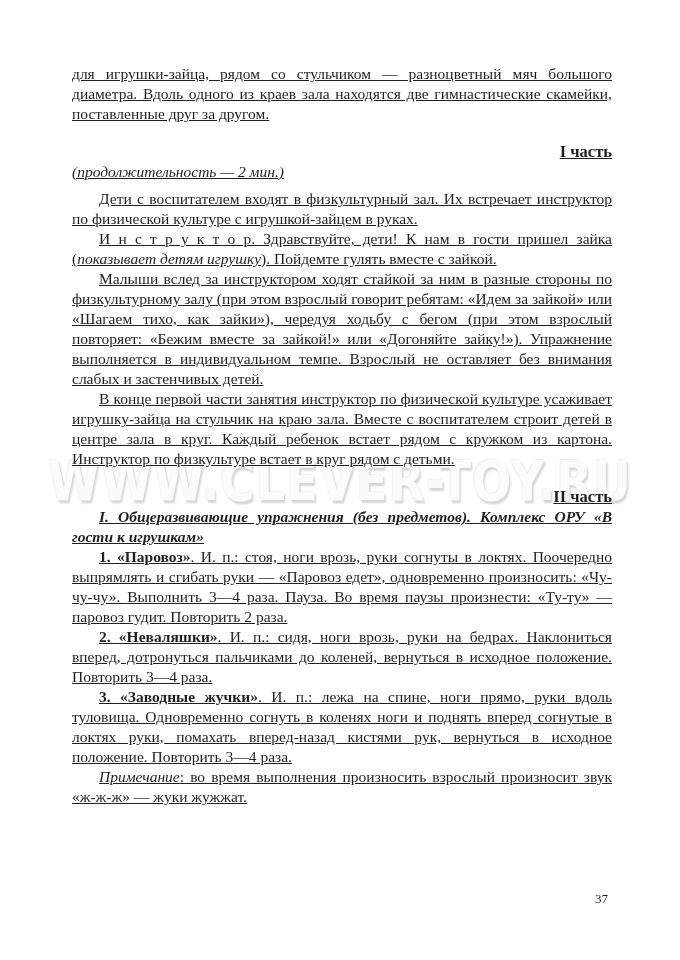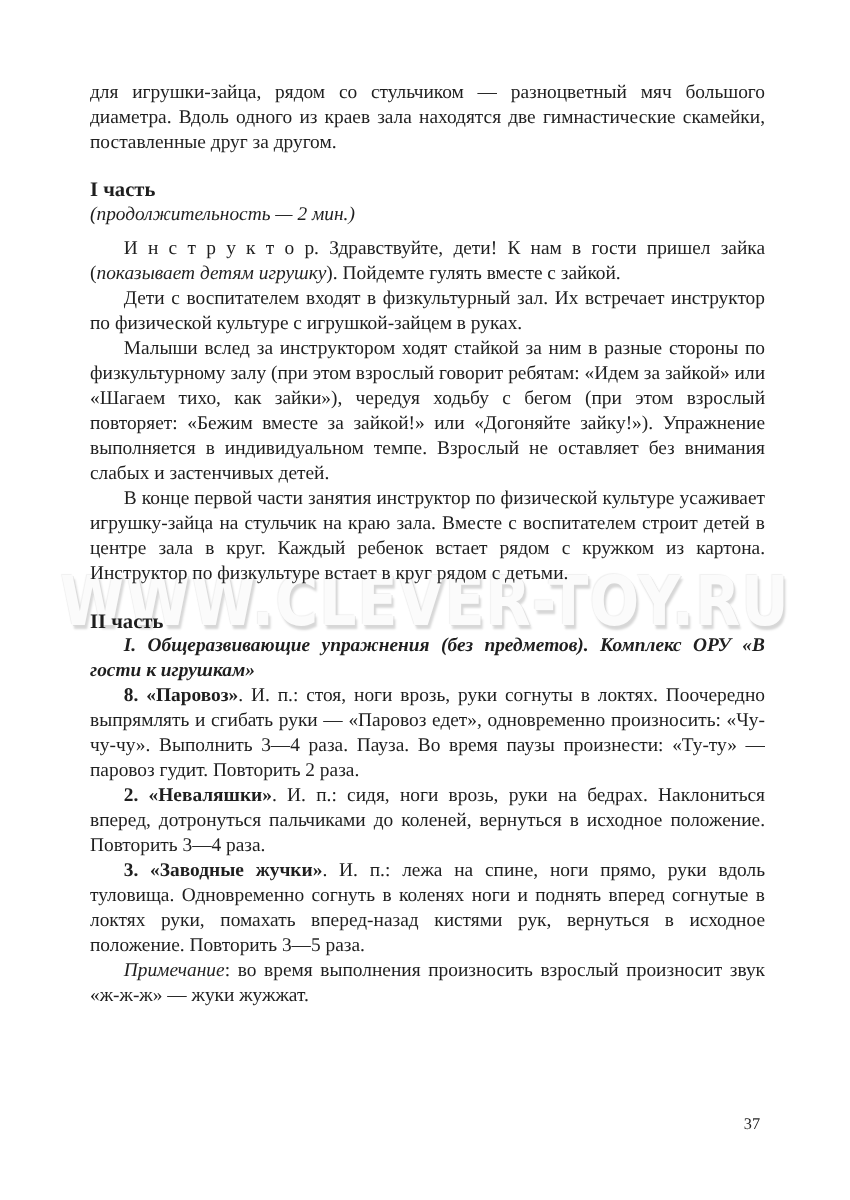--- a/index.html
+++ b/index.html
@@ -38,34 +38,35 @@
       -1px -1px 1px #f0f0f0,
       1px 1px 0 #e9e9e9;
     user-select: none;
   }
   .content {
     position: absolute;
     left: 72px;
     top: 64px;
     width: 540px;
     z-index: 1;
+    text-decoration: underline;
   }
   p.body {
     margin: 0;
     font-size: 15.5px;
     line-height: 20px;
     text-align: justify;
     text-indent: 27px;
   }
   p.body.no-indent { text-indent: 0; }
   .b { font-weight: bold; margin-top: 36px; }
   .i { font-style: italic; }
   h2.part-title {
     margin: 18px 0 0 0;
-    text-align: left;
+    text-align: right;
     font-size: 16.5px;
     font-weight: bold;
     line-height: 20px;
   }
   h2.part-title.part2 { }
   .part-duration {
     font-style: italic;
     font-size: 15.5px;
     line-height: 20px;
     margin: 0 0 7px 0;
@@ -89,33 +90,33 @@
   <div class="content">
 
     <div>
         <p class="body no-indent"><span>для игрушки-зайца, рядом со стульчиком — разноцветный мяч большого диаметра. Вдоль одного из краев зала находятся две гимнастические скамейки, поставленные друг за другом.</span></p>
       </div>
 
     <h2 class="part-title">I часть</h2>
     <div class="part-duration">(продолжительность — 2 мин.)</div>
 
     <div>
+        <p class="body"><span>Дети с воспитателем входят в физкультурный зал. Их встречает инструктор по физической культуре с игрушкой-зайцем в руках.</span></p>
         <p class="body"><span>И н с т р у к т о р. Здравствуйте, дети! К нам в гости пришел зайка (</span><span class="i">показывает детям игрушку</span><span>). Пойдемте гулять вместе с зайкой.</span></p>
-        <p class="body"><span>Дети с воспитателем входят в физкультурный зал. Их встречает инструктор по физической культуре с игрушкой-зайцем в руках.</span></p>
         <p class="body"><span>Малыши вслед за инструктором ходят стайкой за ним в разные стороны по физкультурному залу (при этом взрослый говорит ребятам: «Идем за зайкой» или «Шагаем тихо, как зайки»), чередуя ходьбу с бегом (при этом взрослый повторяет: «Бежим вместе за зайкой!» или «Догоняйте зайку!»). Упражнение выполняется в индивидуальном темпе. Взрослый не оставляет без внимания слабых и застенчивых детей.</span></p>
         <p class="body"><span>В конце первой части занятия инструктор по физической культуре усаживает игрушку-зайца на стульчик на краю зала. Вместе с воспитателем строит детей в центре зала в круг. Каждый ребенок встает рядом с кружком из картона. Инструктор по физкультуре встает в круг рядом с детьми.</span></p>
       </div>
 
     <h2 class="part-title part2">II часть</h2>
 
     <div>
         <p class="body"><span class="b i">I. Общеразвивающие упражнения (без предметов). Комплекс ОРУ «В гости к игрушкам»</span></p>
-        <p class="body"><span class="b">8. «Паровоз»</span><span>. И. п.: стоя, ноги врозь, руки согнуты в локтях. Поочередно выпрямлять и сгибать руки — «Паровоз едет», одновременно произносить: «Чу-чу-чу». Выполнить 3—4 раза. Пауза. Во время паузы произнести: «Ту-ту» — паровоз гудит. Повторить 2 раза.</span></p>
+        <p class="body"><span class="b">1. «Паровоз»</span><span>. И. п.: стоя, ноги врозь, руки согнуты в локтях. Поочередно выпрямлять и сгибать руки — «Паровоз едет», одновременно произносить: «Чу-чу-чу». Выполнить 3—4 раза. Пауза. Во время паузы произнести: «Ту-ту» — паровоз гудит. Повторить 2 раза.</span></p>
         <p class="body"><span class="b">2. «Неваляшки»</span><span>. И. п.: сидя, ноги врозь, руки на бедрах. Наклониться вперед, дотронуться пальчиками до коленей, вернуться в исходное положение. Повторить 3—4 раза.</span></p>
-        <p class="body"><span class="b">3. «Заводные жучки»</span><span>. И. п.: лежа на спине, ноги прямо, руки вдоль туловища. Одновременно согнуть в коленях ноги и поднять вперед согнутые в локтях руки, помахать вперед-назад кистями рук, вернуться в исходное положение. Повторить 3—5 раза.</span></p>
+        <p class="body"><span class="b">3. «Заводные жучки»</span><span>. И. п.: лежа на спине, ноги прямо, руки вдоль туловища. Одновременно согнуть в коленях ноги и поднять вперед согнутые в локтях руки, помахать вперед-назад кистями рук, вернуться в исходное положение. Повторить 3—4 раза.</span></p>
         <p class="body"><span class="i">Примечание</span><span>: во время выполнения произносить взрослый произносит звук «ж-ж-ж» — жуки жужжат.</span></p>
       </div>
 
   </div>
 
   <div class="page-number">37</div>
 
 </div>
 
 </body></html>

